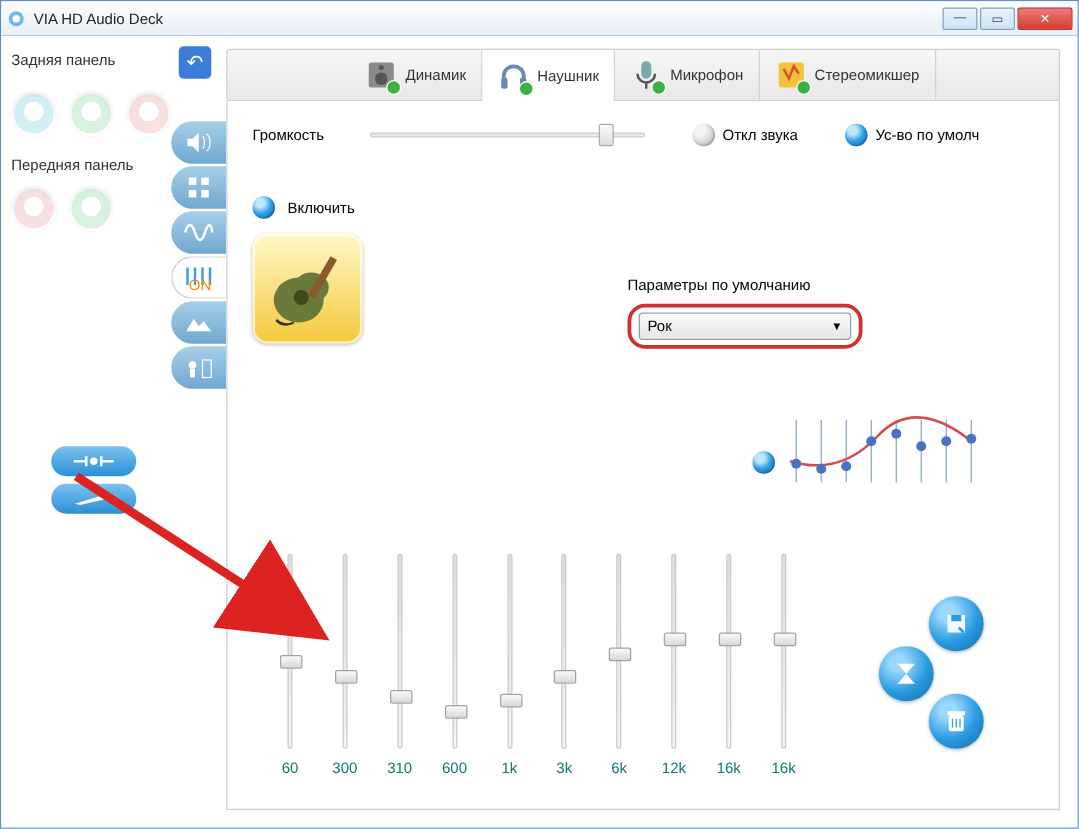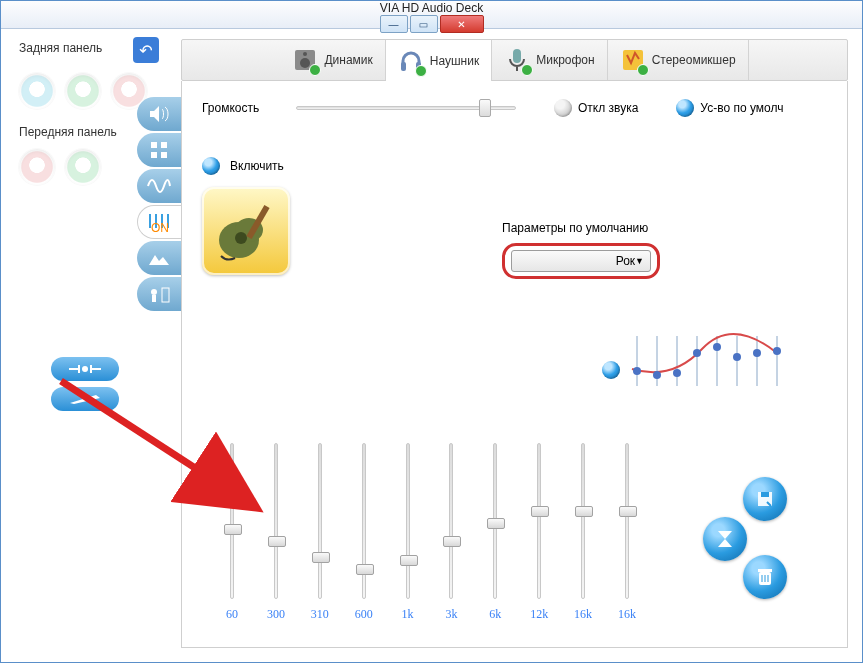--- a/index.html
+++ b/index.html
@@ -1,26 +1,26 @@
 <!DOCTYPE html>
 <html><head>
 <meta charset="utf-8">
 <style>
 *{box-sizing:border-box;margin:0;padding:0;font-family:"Segoe UI",Tahoma,sans-serif;font-size:12px;}
 body{background:#fff;width:863px;height:663px;position:relative;overflow:hidden;border:1px solid #5a8fc9;}
 
-.titlebar{height:28px;background:linear-gradient(#fdfdfe,#e8eef7);border-bottom:1px solid #b8c9de;display:flex;align-items:center;padding:0 4px;flex-direction:column;}
+.titlebar{height:28px;background:linear-gradient(#fdfdfe,#e8eef7);border-bottom:1px solid #b8c9de;display:flex;align-items:center;padding:0 4px;}
 .titlebar .app-icon{width:16px;height:16px;margin-right:6px;}
 .titlebar .title{flex:1;color:#222;}
 .winbtns{display:flex;gap:2px;}
 .winbtn{width:28px;height:18px;border:1px solid #7da2c5;border-radius:2px;background:linear-gradient(#eaf3fb,#cfe3f6);display:flex;align-items:center;justify-content:center;font-family:Arial;font-size:10px;color:#2a4f77;}
 .winbtn.close{background:linear-gradient(#ef7b7b,#d43b2f);border-color:#b12c22;color:#fff;width:44px;}
 
 .main{display:flex;height:calc(100% - 28px);background:#fff;}
-.sidebar{width:180px;padding:8px 14px;}
+.sidebar{width:180px;padding:8px 4px;}
 .section-label{color:#333;margin:4px 0 6px 4px;}
 .jacks{display:flex;flex-wrap:wrap;gap:10px;padding:4px 0 12px 4px;}
 .jack{width:36px;height:36px;border-radius:50%;background:radial-gradient(circle at 50% 45%,#fff 0 28%,transparent 30%),radial-gradient(circle at 50% 50%,var(--jc) 0 60%,transparent 64%);box-shadow:inset 0 2px 4px rgba(0,0,0,.15),0 0 0 1px rgba(0,0,0,.05);opacity:.55;}
 .undo-btn{width:26px;height:26px;border-radius:4px;background:#3b7dd8;display:flex;align-items:center;justify-content:center;color:#fff;font-size:16px;margin-left:auto;margin-right:8px;margin-bottom:6px;}
 .sidebar-top{display:flex;align-items:flex-start;}
 .bottom-tools{margin-top:160px;padding-left:36px;}
 .pillbtn{width:68px;height:24px;border-radius:12px;background:linear-gradient(#7cc1f0,#2a8fd6);margin:6px 0;display:flex;align-items:center;justify-content:center;color:#fff;font-size:14px;}
 .mode-row{display:flex;align-items:center;gap:8px;margin-top:18px;padding-left:12px;}
 .radio-ball{width:18px;height:18px;border-radius:50%;background:radial-gradient(circle at 35% 30%,#bfe6ff 0 20%,#2e9fe8 50%,#1670b0 100%);box-shadow:inset -1px -1px 2px rgba(0,0,0,.25);}
 .radio-off{background:radial-gradient(circle at 35% 30%,#f4f4f4 0 25%,#d8d8d8 55%,#bcbcbc 100%);}
@@ -44,30 +44,30 @@
 .hthumb{position:absolute;top:0;width:12px;height:18px;background:linear-gradient(#fafafa,#dcdcdc);border:1px solid #aaa;border-radius:2px;}
 .opt{display:flex;align-items:center;gap:6px;margin-left:24px;}
 
 .enable-row{display:flex;align-items:center;gap:10px;margin-top:40px;}
 
 .tile{width:88px;height:88px;border-radius:12px;background:linear-gradient(#fff8c8,#f4c83a);margin-top:12px;display:flex;align-items:center;justify-content:center;box-shadow:inset 0 0 0 2px rgba(255,255,255,.7),0 1px 3px rgba(0,0,0,.25);}
 
 .preset-area{position:absolute;left:320px;top:140px;text-align:left;}
 .preset-label{margin-bottom:8px;}
 .dd-wrap{border:3px solid #d03030;border-radius:14px;padding:4px 6px;display:inline-block;}
-.dd{width:140px;height:22px;border:1px solid #9c9c9c;border-radius:3px;background:linear-gradient(#fafafa,#e6e6e6);display:flex;align-items:center;justify-content:flex-end;padding:0 6px;}
+.dd{width:170px;height:22px;border:1px solid #9c9c9c;border-radius:3px;background:linear-gradient(#fafafa,#e6e6e6);display:flex;align-items:center;justify-content:space-between;padding:0 6px;}
 .dd .arrow{font-size:9px;}
 
 .eq-curve{position:absolute;left:420px;top:250px;width:180px;height:60px;}
 
 .eq{position:absolute;left:30px;right:200px;bottom:24px;height:180px;display:flex;justify-content:space-between;align-items:flex-end;}
 .band{width:40px;display:flex;flex-direction:column;align-items:center;height:100%;}
 .vtrack{width:4px;flex:1;background:linear-gradient(#dcdcdc,#f4f4f4);border:1px solid #c8c8c8;border-radius:2px;position:relative;margin-bottom:8px;}
 .vthumb{position:absolute;left:-7px;width:18px;height:11px;background:linear-gradient(#fafafa,#d8d8d8);border:1px solid #a2a2a2;border-radius:2px;}
-.band-lbl{height:16px;color:#3b82f6;font-family:Liberation Serif, serif;}
+.band-lbl{height:16px;color:#0f766e;}
 
 .circles{position:absolute;right:36px;bottom:40px;width:130px;height:130px;}
 .cbtn{position:absolute;width:44px;height:44px;border-radius:50%;background:radial-gradient(circle at 35% 30%,#9bd8ff 0 15%,#2a9be0 55%,#0f6aa9 100%);display:flex;align-items:center;justify-content:center;color:#fff;font-size:18px;box-shadow:0 1px 3px rgba(0,0,0,.3);}
 
 .arrow-ann{position:absolute;left:50px;top:370px;pointer-events:none;}
 </style>
 </head>
 <body>
 
 <div class="titlebar">

